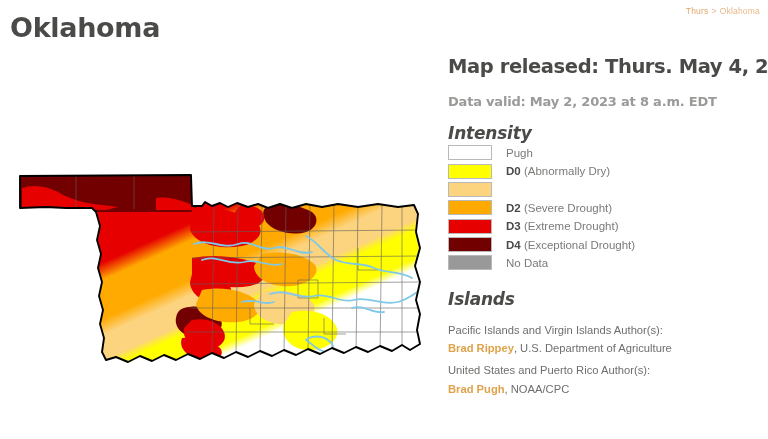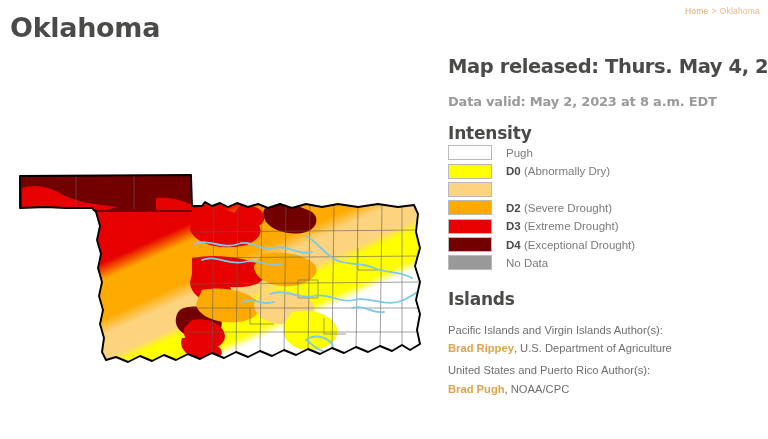--- a/index.html
+++ b/index.html
@@ -42,20 +42,21 @@
     font-size:13px; font-weight:bold; color:#9a9a98;
     font-family:"DejaVu Sans", sans-serif;
     letter-spacing:-0.2px; margin-top:16px;
     white-space:nowrap;
   }
 
   .section-head{
     font-size:17px; font-weight:bold; color:#4a4a48;
     font-family:"DejaVu Sans", sans-serif;
     letter-spacing:-0.2px;
+    font-style:italic;
   }
 
   
   #legend{ margin-top:14px; }
   .legend-row{
     display:flex; align-items:center; height:18.4px;
   }
   .legend-swatch{
     width:44px; height:15px; border:1px solid #b9b9b9;
     box-sizing:border-box; flex:0 0 auto;
@@ -83,21 +84,21 @@
   #map-wrap{
     position:absolute; left:6px; top:162px;
     width:432px; height:230px;
   }
   #map-svg{ display:block; width:432px; height:230px; }
 </style>
 </head>
 <body>
 
 <div id="breadcrumb">
-  <span class="crumb-link">Home</span><span class="crumb-sep">&gt;</span><span class="crumb-current">Oklahoma</span>
+  <span class="crumb-link">Thurs</span><span class="crumb-sep">&gt;</span><span class="crumb-current">Oklahoma</span>
 </div>
 
 <div id="page-title">Oklahoma</div>
 
 <div id="map-wrap">
 <svg id="map-svg" viewBox="0 0 432 230" xmlns="http://www.w3.org/2000/svg">
   <defs>
 
     <clipPath id="okclip">
       <path d="M14,14 L185,13 L186,44 L196,44 L199,40 L206,44 L214,41 L222,45 L231,41

